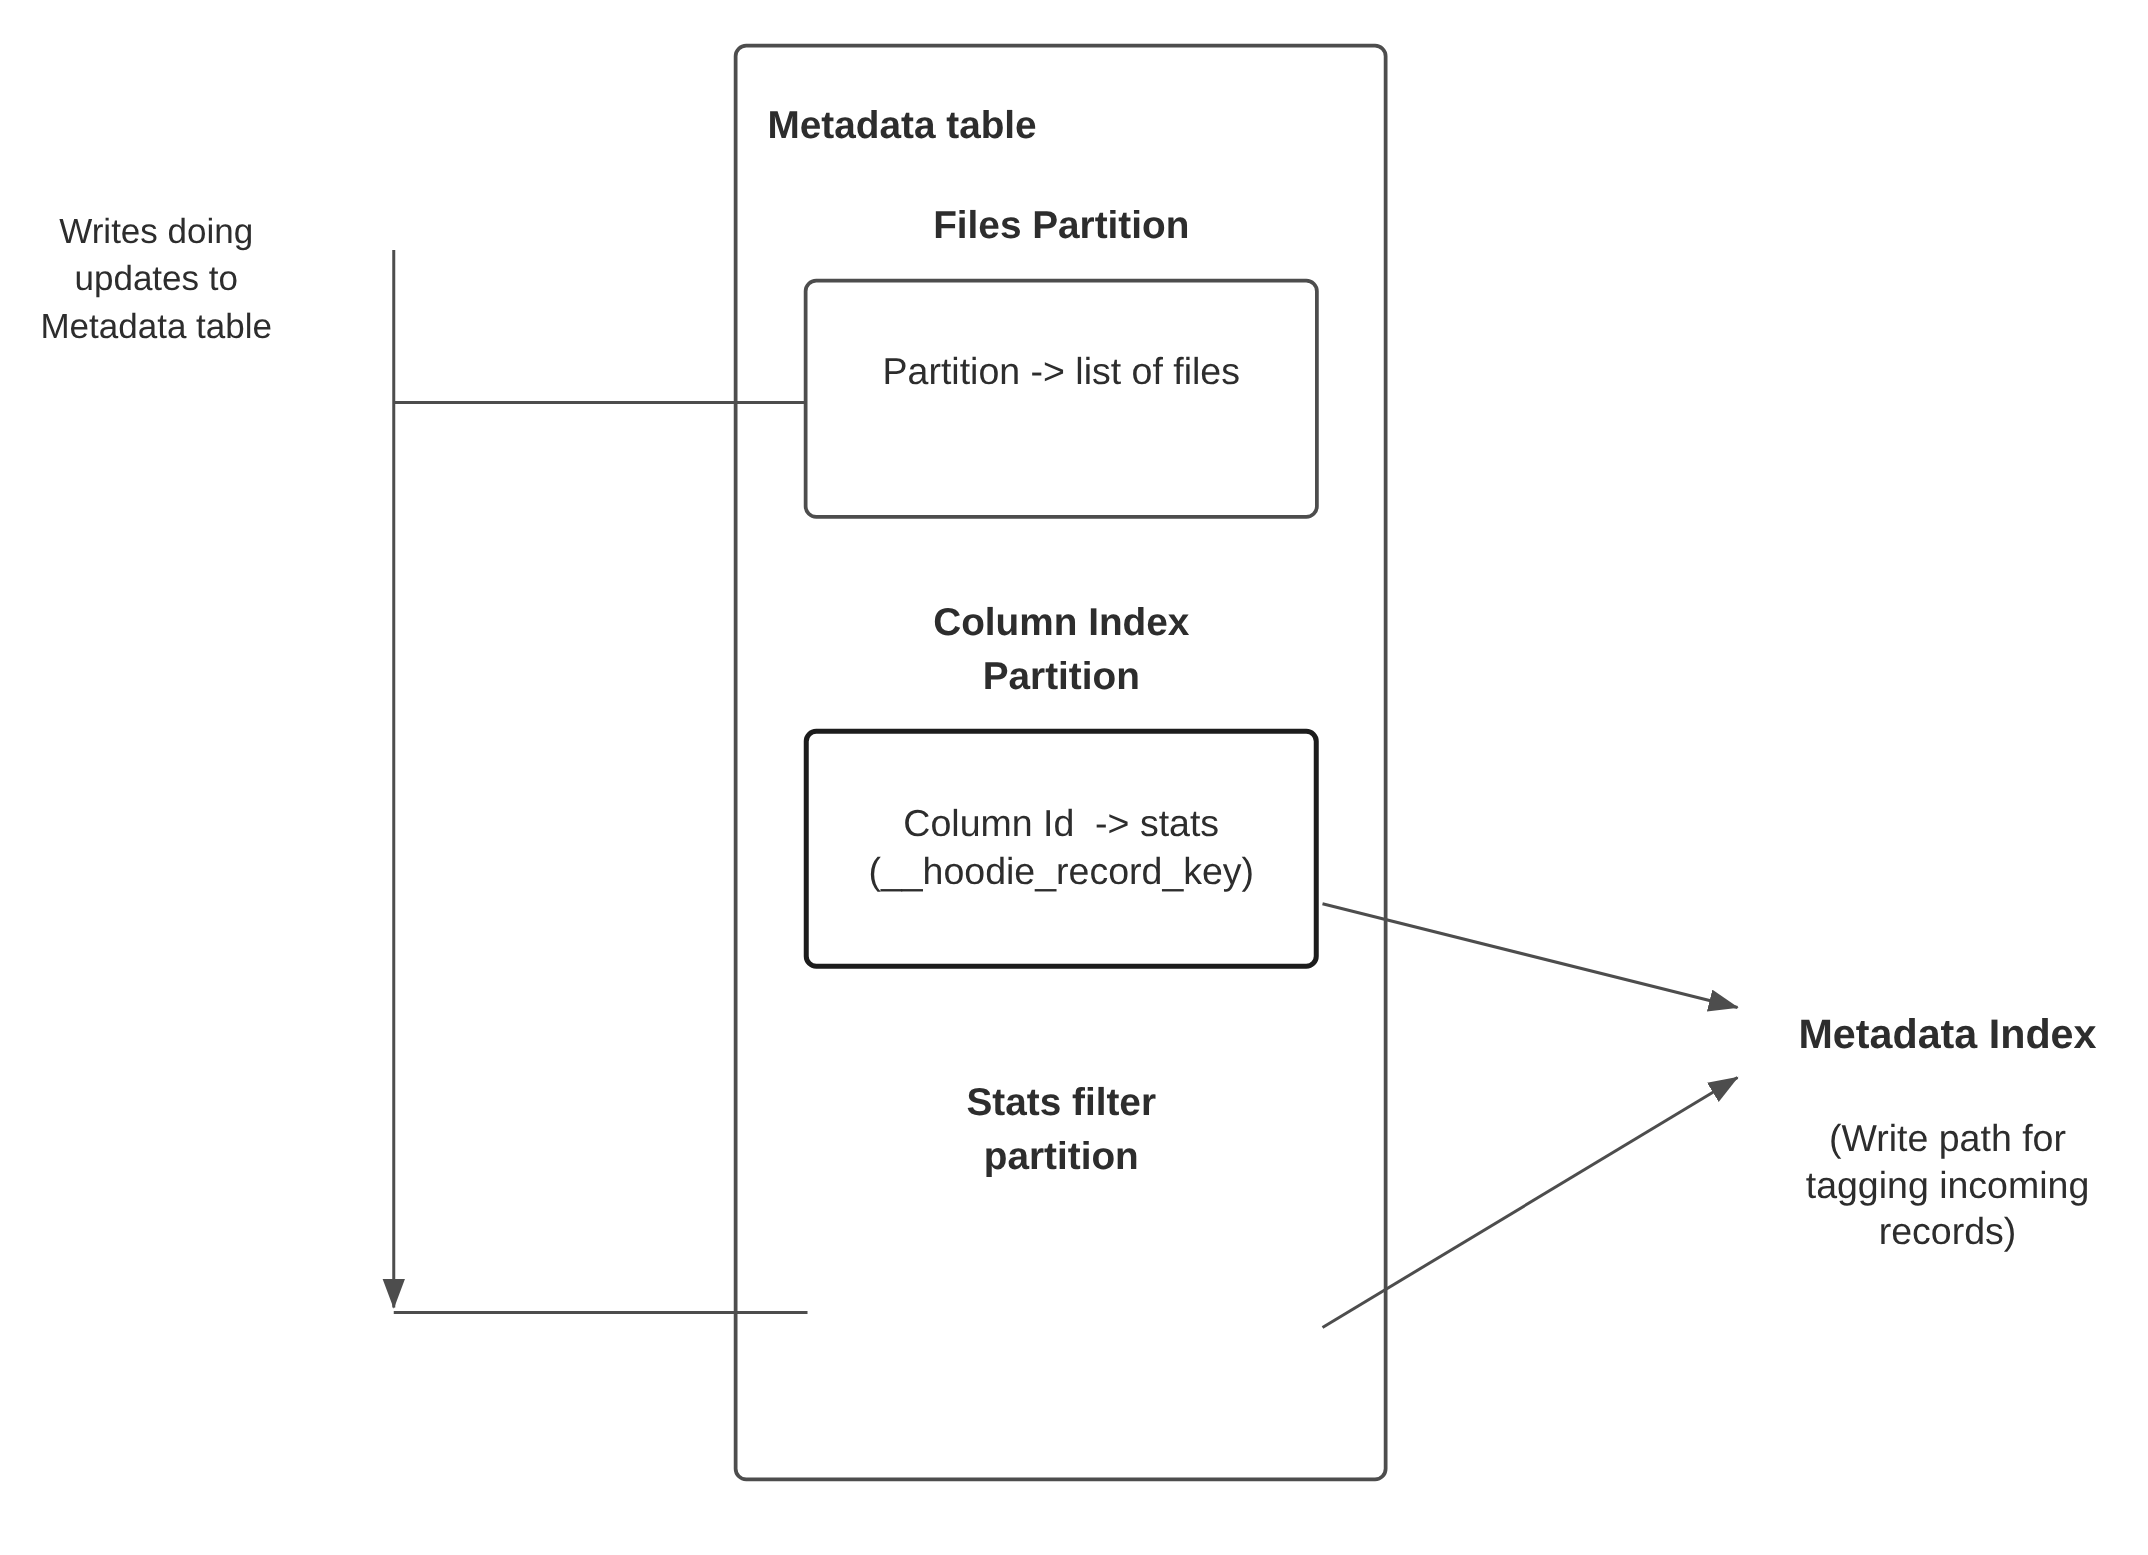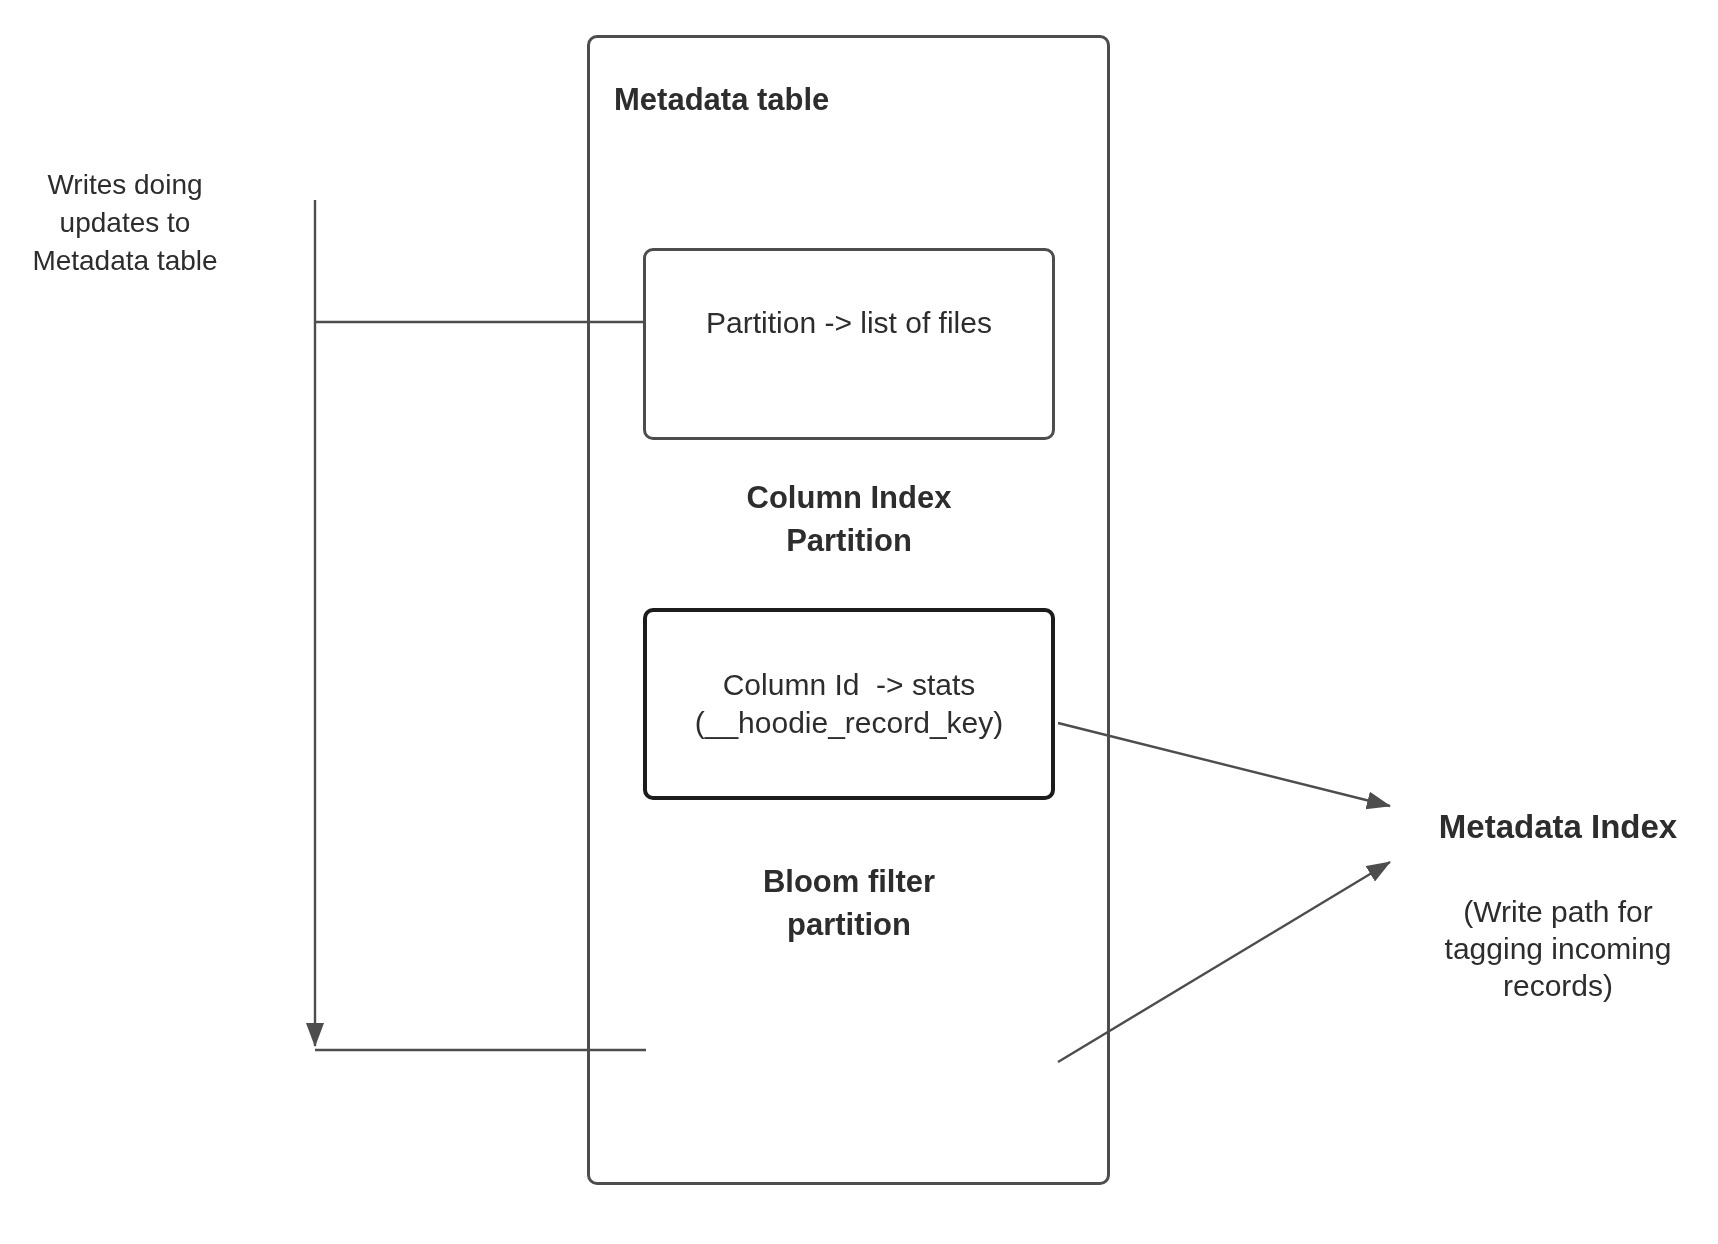--- a/index.html
+++ b/index.html
@@ -59,21 +59,20 @@
     width: 412px;
     height: 192px;
     border: 3px solid var(--line);
     border-radius: 10px;
     background: var(--bg);
     display: flex;
     align-items: center;
     justify-content: center;
     font-size: 30px;
     line-height: 38px;
-    margin-top: 25px;
   }
   .b-files { top: 223px; padding-bottom: 42px; }
   .b-stats { top: 583px; border-color: var(--emphasis); border-width: 4px; justify-content: center; }
   .b-bloom { top: 967px; }
 
   .index-title {
     left: 1378px; top: 808px;
     width: 360px;
     font-size: 33px;
     font-weight: bold;
@@ -104,32 +103,33 @@
 <div class="canvas">
 
   <div class="abs note center prewrap" style="left:5px; top:166px; width:240px;">Writes doing
 updates to
 Metadata table</div>
 
   <div class="abs outer-box"></div>
 
   <div class="abs table-title">Metadata table</div>
 
+  <div class="abs part-heading center prewrap h-files">Files Partition</div>
   <div class="abs part-box b-files">
     <div class="center prewrap">Partition -&gt; list of files</div>
   </div>
 
   <div class="abs part-heading center prewrap h-stats">Column Index
 Partition</div>
   <div class="abs part-box b-stats">
     <div class="center prewrap">Column Id  -&gt; stats
 (__hoodie_record_key)</div>
   </div>
 
-  <div class="abs part-heading center prewrap h-bloom">Bloom filter
+  <div class="abs part-heading center prewrap h-bloom">Stats filter
 partition</div>
 
   <div class="abs index-title center">Metadata Index</div>
   <div class="abs index-sub center prewrap">(Write path for
 tagging incoming
 records)</div>
 
   <svg class="overlay" viewBox="0 0 1718 1244">
     <defs>
       <marker id="arrow" markerUnits="userSpaceOnUse" markerWidth="26" markerHeight="20" refX="23" refY="9" orient="auto">

